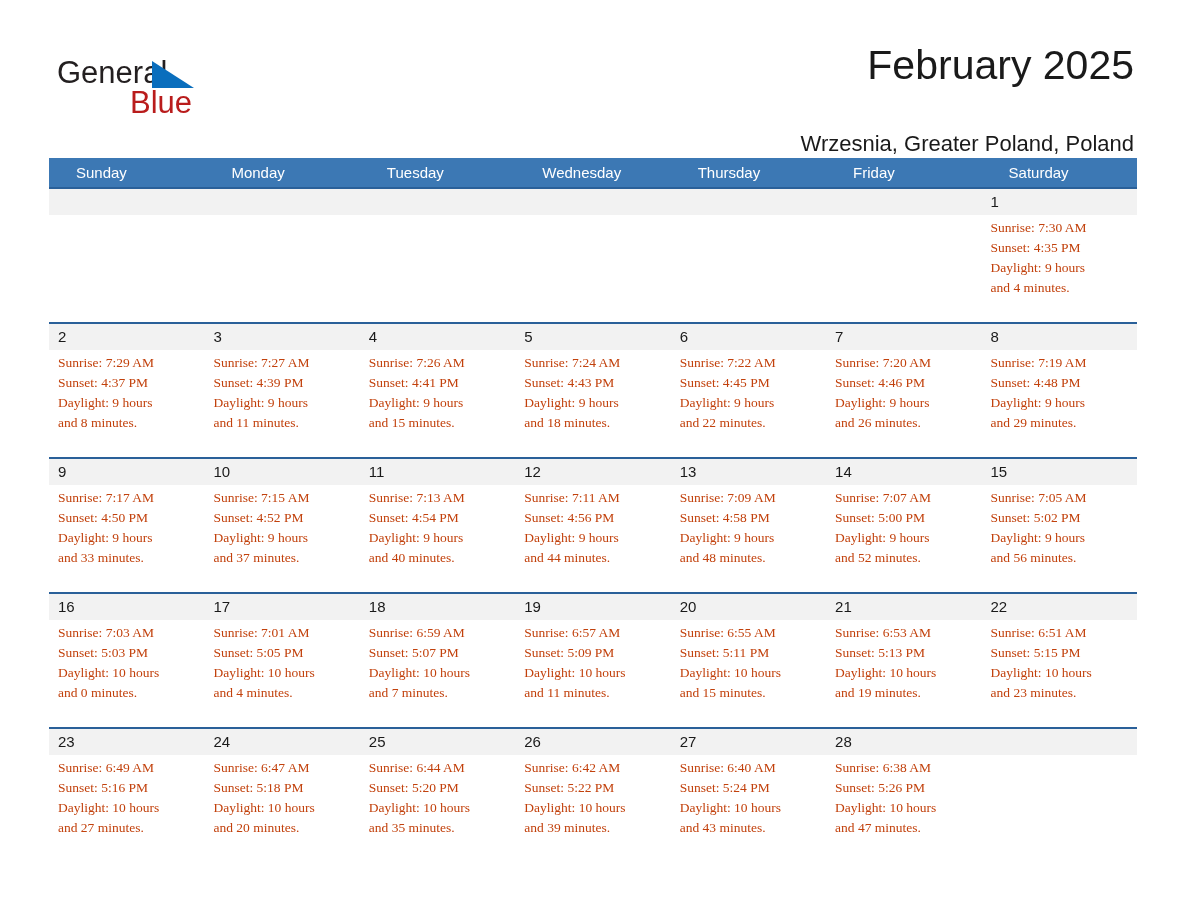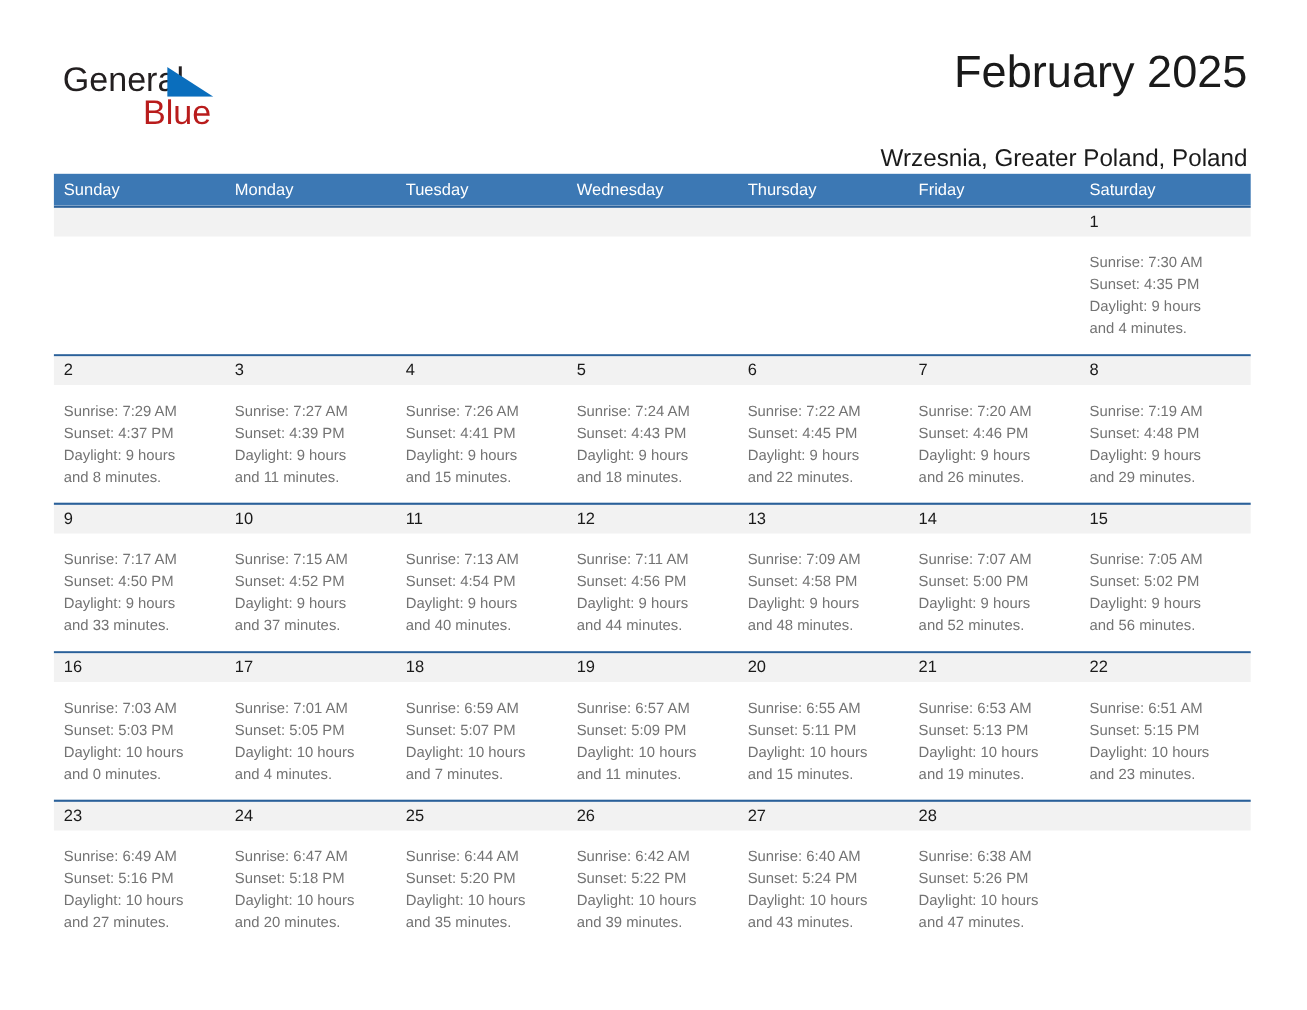--- a/index.html
+++ b/index.html
@@ -94,21 +94,21 @@
   }
   .weekdays {
     display: flex;
     width: 100%;
     height: 29px;
     background: #3c78b4;
   }
   .weekday {
     flex: 1 1 0;
     box-sizing: border-box;
-    padding-left: 9px;
+    padding-left: 27px;
     font-size: 15px;
     line-height: 29px;
     color: #ffffff;
     white-space: nowrap;
     overflow: hidden;
   }
 
   .week {
     position: relative;
     display: flex;
@@ -138,24 +138,25 @@
     z-index: 1;
     overflow: hidden;
   }
   .daynum {
     font-size: 15px;
     line-height: 26px;
     height: 26px;
     color: #1a1a1a;
   }
   .info {
-    margin-top: 14px;
+    margin-top: 3px;
     font-size: 13.5px;
     line-height: 20px;
-    color: #737373;
+    color: #c2410c;
+    font-family: Liberation Serif, serif;
   }
   .info div {
     white-space: nowrap;
   }
   .day.empty .daynum,
   .day.empty .info { visibility: hidden; }
 </style>
 </head>
 <body>
 

